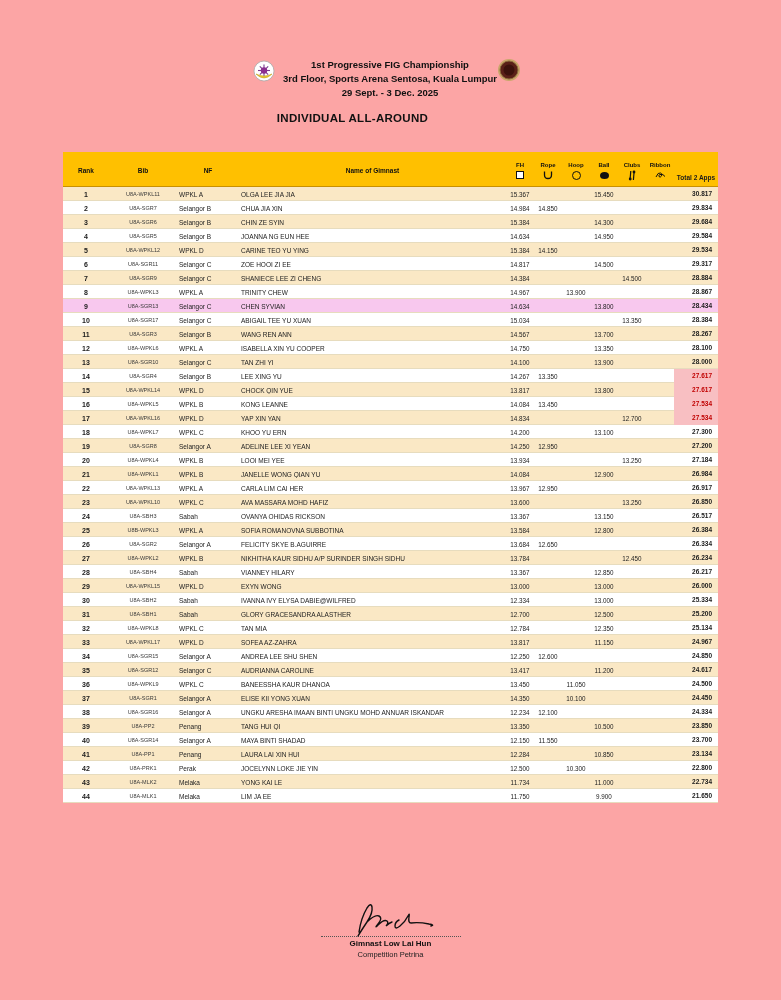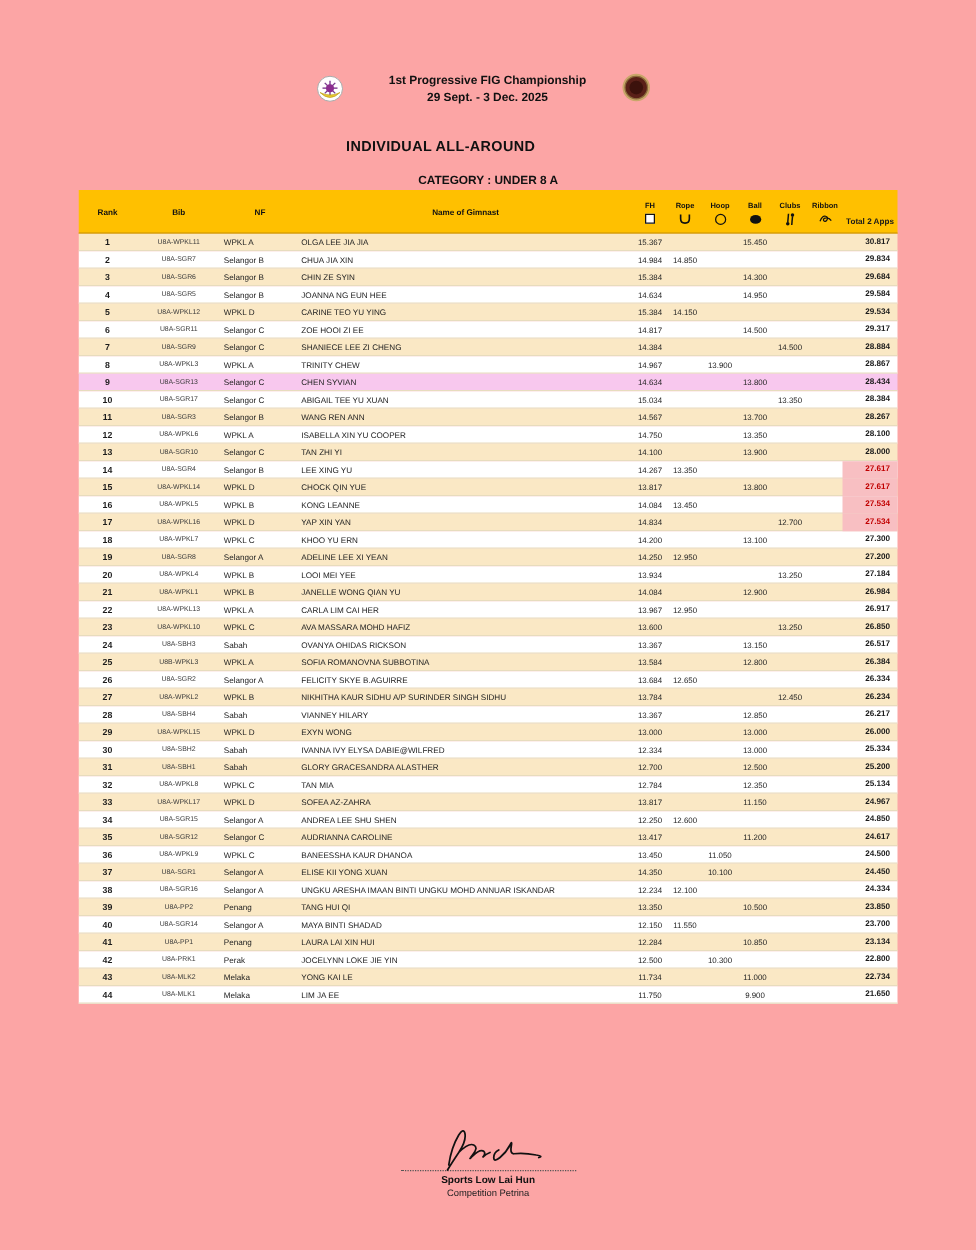--- a/index.html
+++ b/index.html
@@ -72,25 +72,25 @@
   <div id="logo-right">
     <svg width="24" height="24" viewBox="0 0 24 24">
       <circle cx="12" cy="12" r="11" fill="#c9a66a"></circle>
       <circle cx="12" cy="12" r="9" fill="#5a2018" stroke="#8a6a3a" stroke-width="1"></circle>
       <circle cx="12" cy="12" r="5.5" fill="#3c120c"></circle>
     </svg>
   </div>
 
   <div id="title-block">
     <div class="title-line">1st Progressive FIG Championship</div>
+    <div class="title-line">3rd Floor, Sports Arena Sentosa, Kuala Lumpur</div>
     <div class="title-line">29 Sept. - 3 Dec. 2025</div>
   </div>
 
   <div id="section-title">INDIVIDUAL ALL-AROUND</div>
-  <div id="category-line">CATEGORY : UNDER 8 A</div>
 
   <div id="results-table">
     <div id="table-header" class="grid">
       <div class="hcell">Rank</div>
       <div class="hcell">Bib</div>
       <div class="hcell">NF</div>
       <div class="hcell">Name of Gimnast</div>
 
       <div class="app-col">
         <span class="app-label">FH</span>
@@ -714,17 +714,17 @@
           <div class="c-total">21.650</div>
         </div>
       </div>
   </div>
 
   <div id="signature-block">
     <svg id="signature-svg" width="120" height="42" viewBox="0 0 120 42">
       <path d="M28,34 Q30,20 36,10 Q40,4 41,9 Q42,15 36,24 Q30,33 27,38 M36,24 Q44,16 48,18 Q52,20 47,26 Q43,31 47,27 Q53,21 56,23 Q58,25 55,28 Q58,25 61,24 M68,22 Q64,24 64,28 Q64,32 69,28 Q74,24 77,18 Q79,14 78,19 Q77,25 80,25 Q88,24 98,26 Q104,27 100,28" fill="none" stroke="#111" stroke-width="1.4" stroke-linecap="round"></path>
     </svg>
     <div id="dotted-line"></div>
-    <div id="signatory-name">Sports Low Lai Hun</div>
+    <div id="signatory-name">Gimnast Low Lai Hun</div>
     <div id="signatory-title">Competition Petrina</div>
   </div>
 
 </div>
 
 </body></html>

